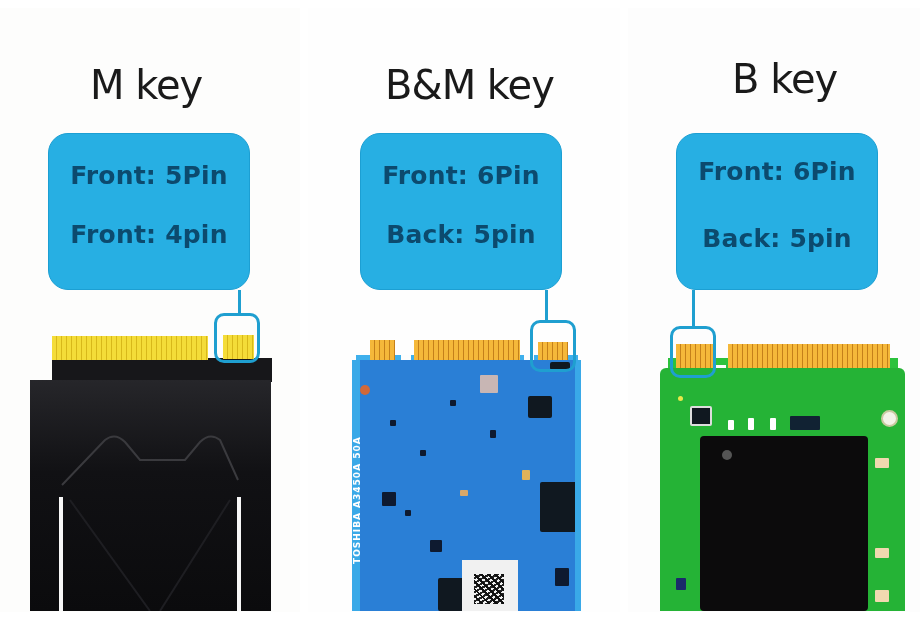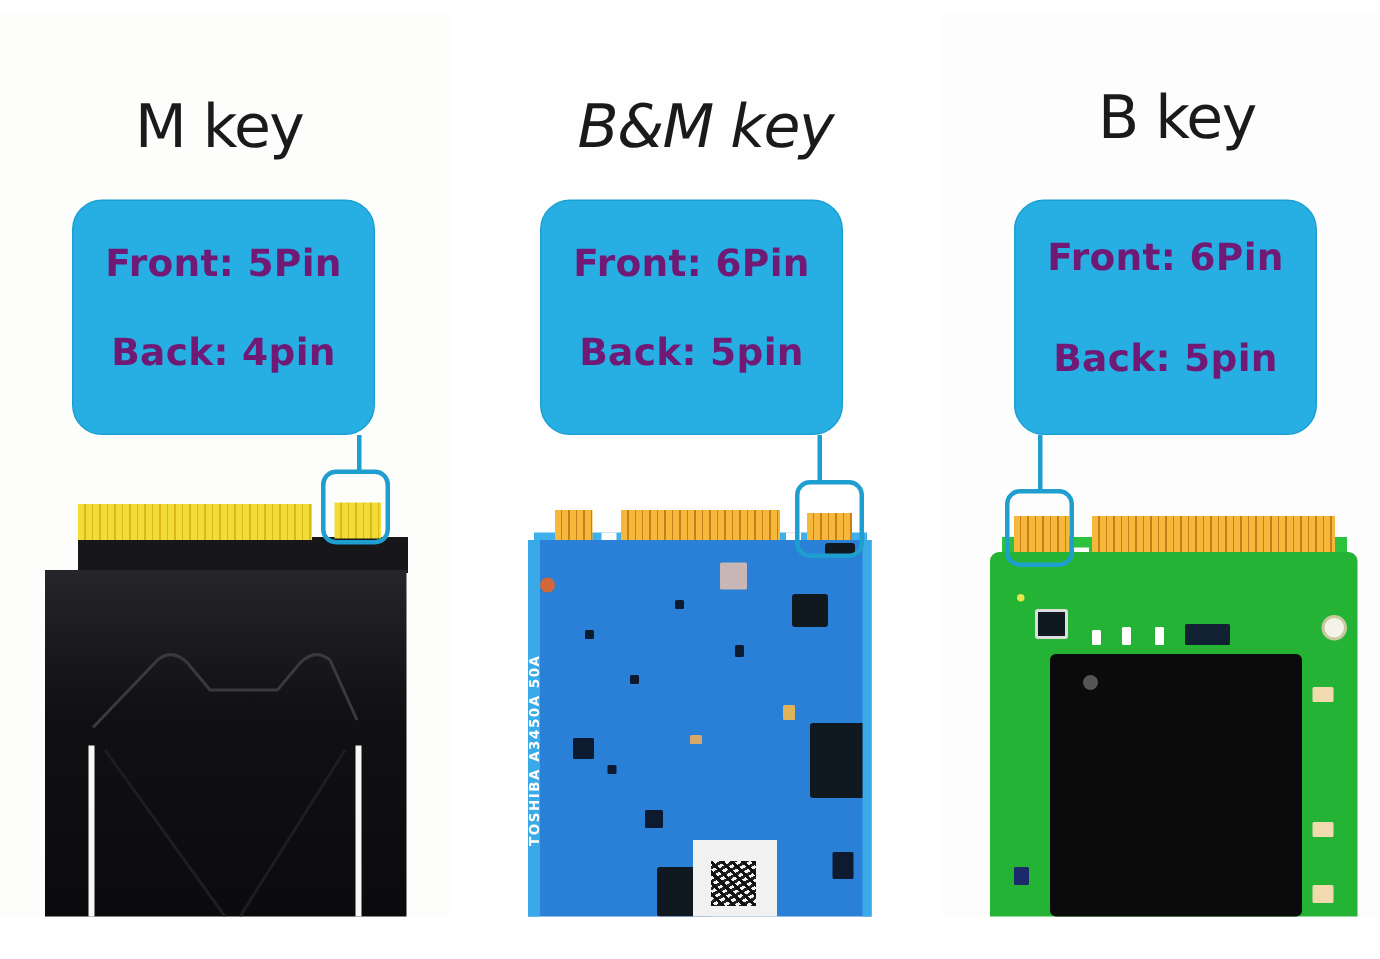--- a/index.html
+++ b/index.html
@@ -19,21 +19,21 @@
       font-family: "DejaVu Sans", sans-serif; font-weight: normal; white-space: nowrap;
     }
     .callout {
       position: absolute; width: 202px; height: 157px; top: 133px;
       background: #27afe3; border-radius: 20px; box-sizing: border-box;
       border: 1px solid #1c9fd3;
     }
     .callout .line {
       position: absolute; width: 100%; text-align: center;
       font-family: "DejaVu Sans", sans-serif; font-weight: bold; font-size: 25px;
-      color: #701a75; white-space: nowrap; letter-spacing: 0.2px;
+      color: #0c4a6e; white-space: nowrap; letter-spacing: 0.2px;
     }
     .callout .l1 { top: 27px; }
     .callout .l2 { top: 86px; }
     .leader { position: absolute; width: 3px; background: #1f9fd0; }
     .highlight {
       position: absolute; width: 46px; height: 50px; box-sizing: border-box;
       border: 3px solid #1f9fd0; border-radius: 10px; z-index: 5;
     }
 
     
@@ -85,38 +85,38 @@
 </head>
 <body>
 
 <div class="panel p1"></div>
 <div class="panel p2"></div>
 <div class="panel p3"></div>
 
 <div class="key-title" style="left:90px; top:62px;">M key</div>
 <div class="callout" style="left:48px;">
   <div class="line l1">Front: 5Pin</div>
-  <div class="line l2">Back: 4pin</div>
+  <div class="line l2">Front: 4pin</div>
 </div>
 <div class="leader" style="left:238px; top:290px; height:24px;"></div>
 
 <div class="black-board" style="left:52px; top:358px; width:220px; height:24px;"></div>
 <div class="fingers gold-y" style="left:52px; top:336px; width:156px; height:24px;"></div>
 <div class="fingers gold-y" style="left:223px; top:335px; width:31px; height:24px;"></div>
 <div class="highlight" style="left:214px; top:313px;"></div>
 <div class="heatsink">
   <svg width="241" height="231" style="position:absolute;left:0;top:0">
     <path d="M32 105 L75 60 Q85 52 95 62 L110 80 L155 80 L170 62 Q180 52 190 60 L208 100" fill="none" stroke="#3a3a3e" stroke-width="2"></path>
     <path d="M40 120 L120 231 M200 120 L130 231" stroke="#1e1e22" stroke-width="2" fill="none"></path>
   </svg>
 </div>
 <div class="slot" style="left:59px; top:497px; height:114px;"></div>
 <div class="slot" style="left:237px; top:497px; height:114px;"></div>
 
-<div class="key-title" style="left:385px; top:62px;font-style:italic;">B&amp;M key</div>
+<div class="key-title" style="left:385px; top:62px;">B&amp;M key</div>
 <div class="callout" style="left:360px;">
   <div class="line l1">Front: 6Pin</div>
   <div class="line l2">Back: 5pin</div>
 </div>
 <div class="leader" style="left:545px; top:290px; height:31px;"></div>
 
 <div class="blue-top"></div>
 <div class="fingers gold-o" style="left:370px; top:340px; width:25px; height:24px;"></div>
 <div class="fingers gold-o" style="left:414px; top:340px; width:106px; height:24px;"></div>
 <div class="fingers gold-o" style="left:538px; top:342px; width:30px; height:22px;"></div>

